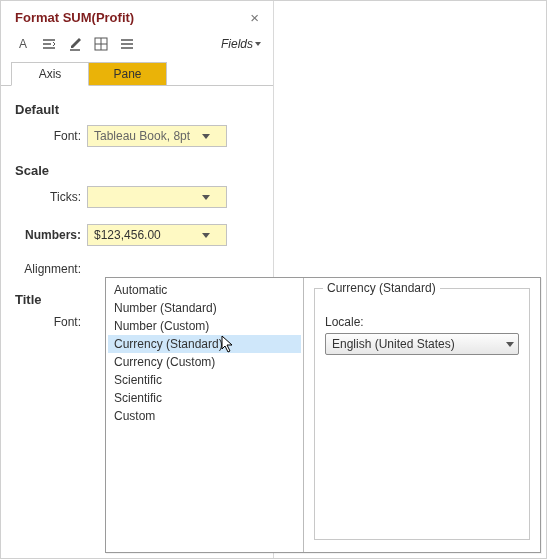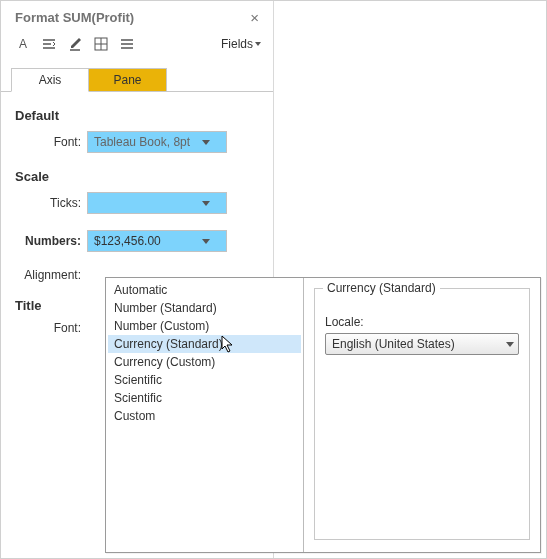--- a/index.html
+++ b/index.html
@@ -9,37 +9,37 @@
     font-size: 12px;
     color: #333;
     background: #fff;
     width: 547px;
     height: 559px;
     position: relative;
   }
   .outer { border: 1px solid #d0d0d0; width: 547px; height: 559px; position: relative; }
   .panel { width: 273px; height: 557px; border-right: 1px solid #d9d9d9; background: #fff; position: relative; }
   .hdr { display: flex; align-items: center; justify-content: space-between; padding: 8px 10px 6px 14px; }
-  .hdr-title { font-weight: bold; font-size: 13px; color: #737373; }
+  .hdr-title { font-weight: bold; font-size: 13px; color: #7f1d1d; }
   .close { color: #777; font-size: 15px; cursor: pointer; padding: 0 4px; }
   .toolbar { display: flex; align-items: center; justify-content: space-between; padding: 4px 12px 4px 14px; }
   .tb-icons { display: flex; gap: 10px; align-items: center; }
   .tb-icon { width: 16px; height: 16px; display: flex; align-items: center; justify-content: center; color: #555; cursor: pointer; }
-  .fields { font-size: 12px; color: #333; cursor: pointer; display: flex; align-items: center; gap: 2px; }
-  .tabs { display: flex; margin: 12px 0 0 10px; }
+  .fields { font-size: 12px; color: #333; cursor: pointer; display: flex; align-items: center; gap: 2px; font-style: italic; }
+  .tabs { display: flex; margin: 6px 0 0 10px; }
   .tab { width: 78px; height: 24px; border: 1px solid #c8c8c8; display: flex; align-items: center; justify-content: center; font-size: 12px; cursor: pointer; position: relative; }
   .tab.active { background: #fff; border-bottom: 1px solid #fff; z-index: 2; }
   .tab.inactive { background: #eab308; border-left: none; }
   .tabline { border-bottom: 1px solid #c8c8c8; margin-top: -1px; }
   .content { padding: 10px 14px 0 14px; }
   .section-h { font-weight: bold; font-size: 13px; margin: 6px 0 8px 0; }
   .row { display: flex; align-items: center; margin-bottom: 16px; }
   .lbl { width: 72px; text-align: right; padding-right: 6px; font-size: 12px; color: #333; }
   .lbl.bold { font-weight: bold; }
-  .dd { flex: 1; height: 22px; border: 1px solid #c2c2c2; background: #7dd3fc; display: flex; align-items: center; justify-content: space-between; padding: 0 16px 0 6px; font-size: 12px; cursor: pointer; max-width: 140px; }
+  .dd { flex: 1; height: 22px; border: 1px solid #c2c2c2; background: #fef9c3; display: flex; align-items: center; justify-content: space-between; padding: 0 16px 0 6px; font-size: 12px; cursor: pointer; max-width: 140px; }
   .caret { width: 0; height: 0; border-left: 4px solid transparent; border-right: 4px solid transparent; border-top: 5px solid #555; }
   .caret-sm { width: 0; height: 0; border-left: 3px solid transparent; border-right: 3px solid transparent; border-top: 4px solid #555; }
 
   
   .popup {
     position: absolute;
     left: 104px;
     top: 276px;
     width: 436px;
     height: 276px;

